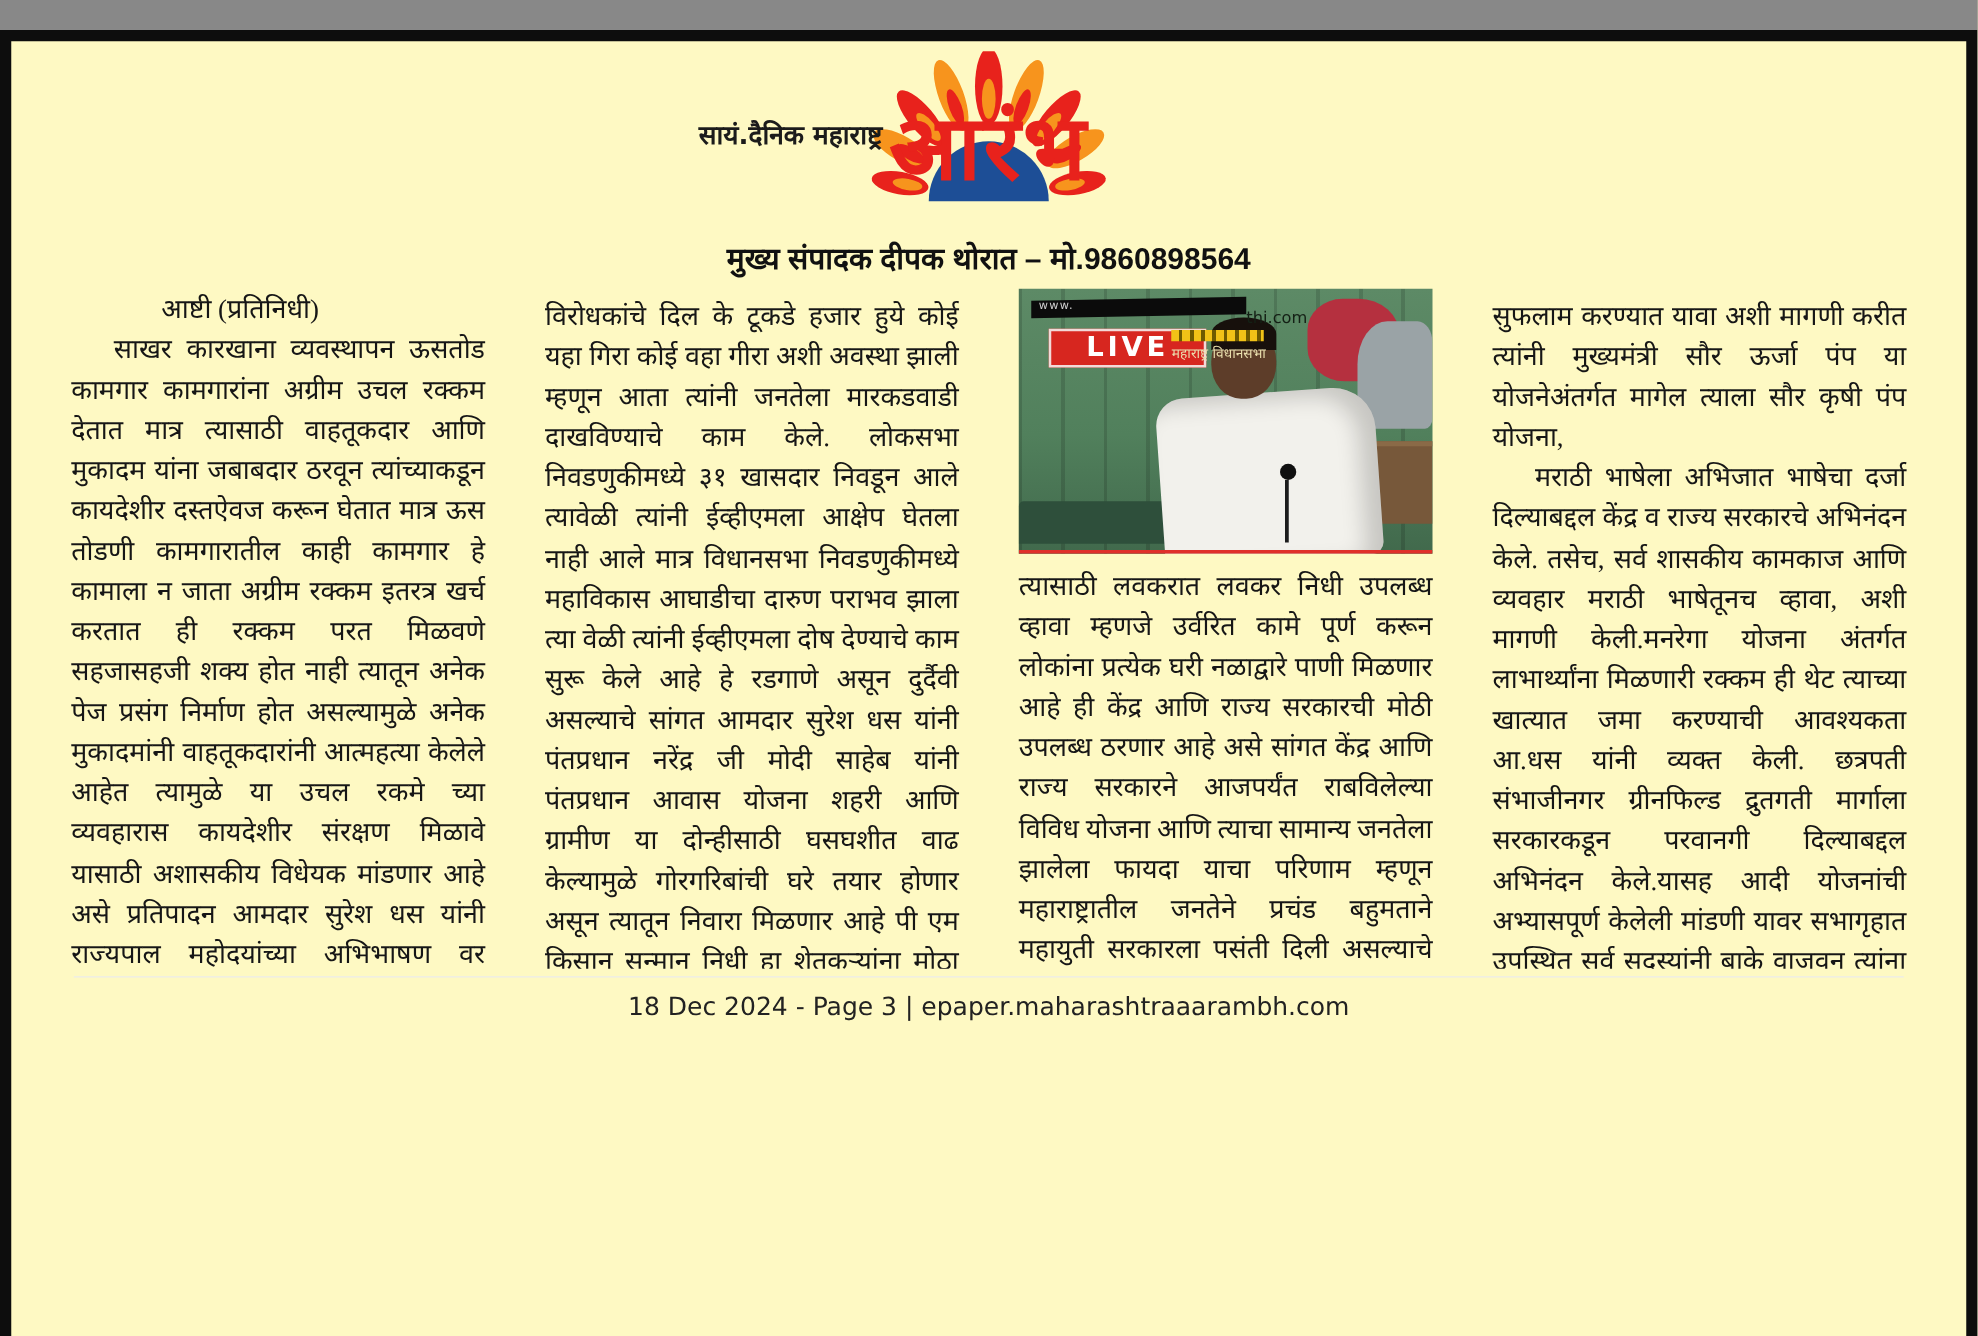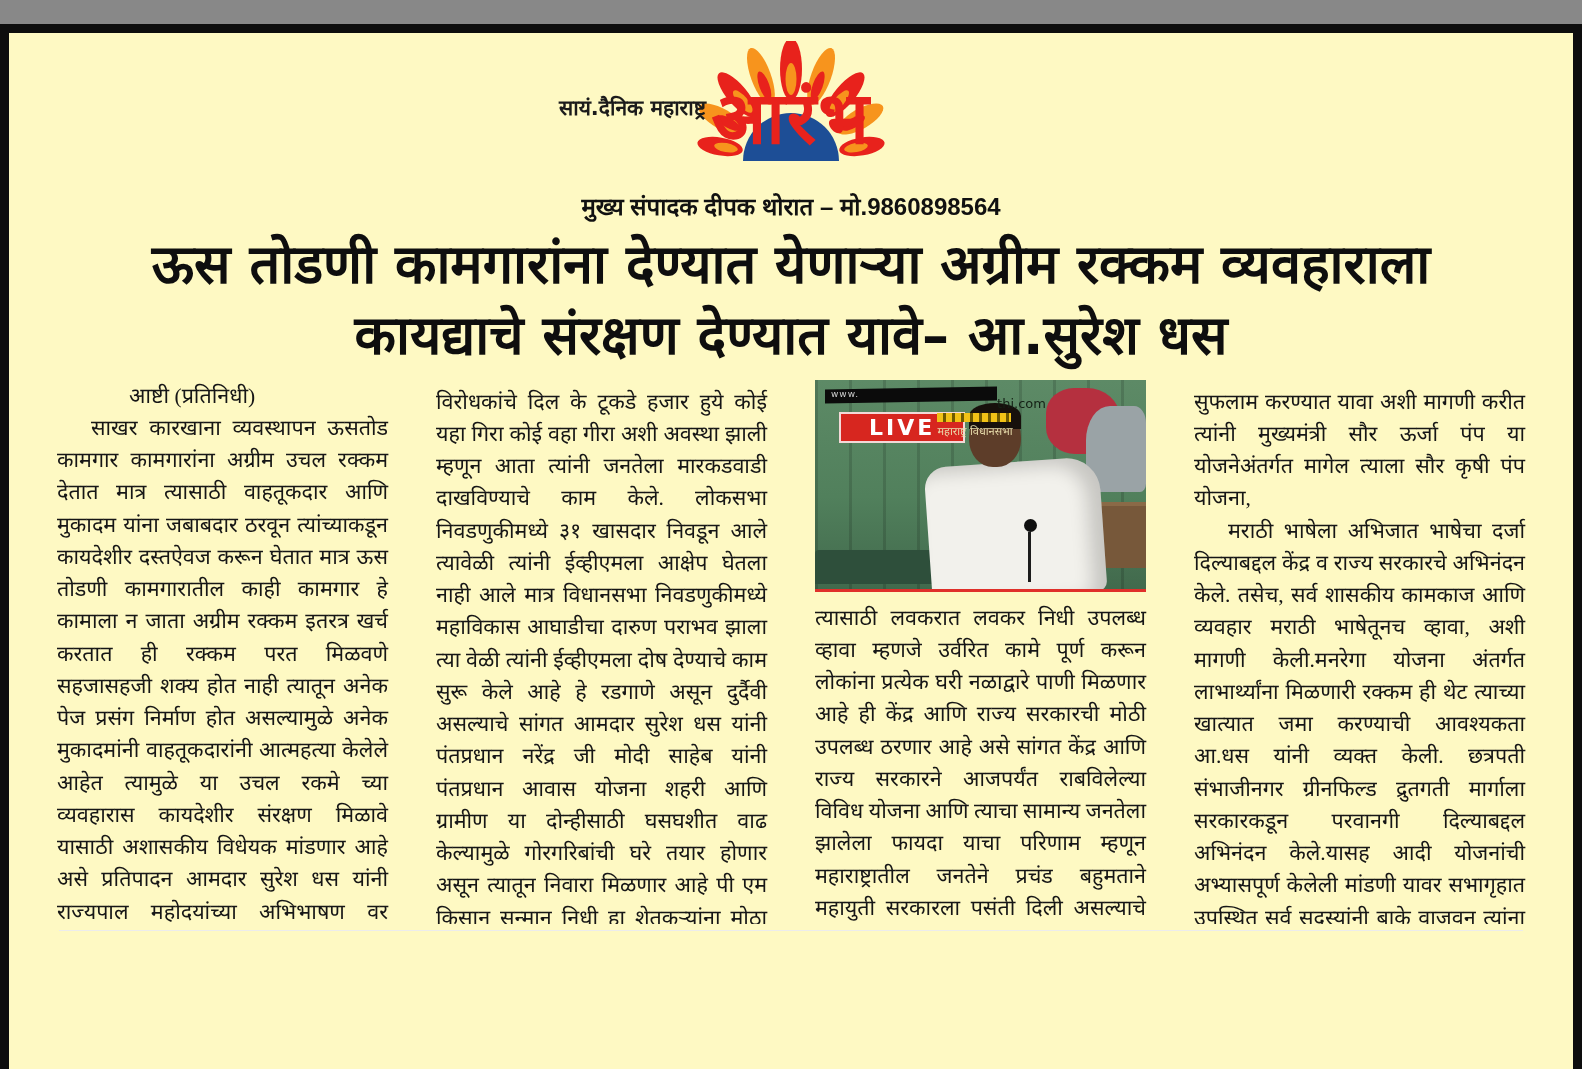--- a/index.html
+++ b/index.html
@@ -136,24 +136,20 @@
             </g>
           <path d="M-48,2 A48,48 0 0 1 48,2 Z" fill="#1d4e96"></path>
         </g>
       </svg>
       <span class="tagline">सायं.दैनिक महाराष्ट्र</span>
       <div class="logo-text">आरंभ</div>
       <div class="editor-line">मुख्य संपादक दीपक थोरात – मो.9860898564</div>
     </div>
   </div>
 
-  <div class="headline">
-    <span>ऊस तोडणी कामगारांना देण्यात येणाऱ्या अग्रीम रक्कम व्यवहाराला</span><br>
-    <span>कायद्याचे संरक्षण देण्यात यावे– आ.सुरेश धस</span>
-  </div>
 
 
   <div class="columns">
 
     <div class="col">
       <p class="dateline">आष्टी (प्रतिनिधी)</p>
       <p>साखर कारखाना व्यवस्थापन ऊसतोड कामगार कामगारांना अग्रीम उचल रक्कम देतात मात्र त्यासाठी वाहतूकदार आणि मुकादम यांना जबाबदार ठरवून त्यांच्याकडून कायदेशीर दस्तऐवज करून घेतात मात्र ऊस तोडणी कामगारातील काही कामगार हे कामाला न जाता अग्रीम रक्कम इतरत्र खर्च करतात ही रक्कम परत मिळवणे सहजासहजी शक्य होत नाही त्यातून अनेक पेज प्रसंग निर्माण होत असल्यामुळे अनेक मुकादमांनी वाहतूकदारांनी आत्महत्या केलेले आहेत त्यामुळे या उचल रकमे च्या व्यवहारास कायदेशीर संरक्षण मिळावे यासाठी अशासकीय विधेयक मांडणार आहे असे प्रतिपादन आमदार सुरेश धस यांनी राज्यपाल महोदयांच्या अभिभाषण वर आभार व्यक्त करताना आणि राज्य सरकारच्या अभिनंदन प्रस्तावा प्रसंगी ते बोलत होते.</p>
 
     </div>
 
@@ -184,15 +180,16 @@
     </div>
 
     <div class="col">
       <p class="cont" style="margin-top:14px;">सुफलाम करण्यात यावा अशी मागणी करीत त्यांनी मुख्यमंत्री सौर ऊर्जा पंप या योजनेअंतर्गत मागेल त्याला सौर कृषी पंप योजना,</p>
       <p>मराठी भाषेला अभिजात भाषेचा दर्जा दिल्याबद्दल केंद्र व राज्य सरकारचे अभिनंदन केले. तसेच, सर्व शासकीय कामकाज आणि व्यवहार मराठी भाषेतूनच व्हावा, अशी मागणी केली.मनरेगा योजना अंतर्गत लाभार्थ्यांना मिळणारी रक्कम ही थेट त्याच्या खात्यात जमा करण्याची आवश्यकता आ.धस यांनी व्यक्त केली. छत्रपती संभाजीनगर ग्रीनफिल्ड द्रुतगती मार्गाला सरकारकडून परवानगी दिल्याबद्दल अभिनंदन केले.यासह आदी योजनांची अभ्यासपूर्ण केलेली मांडणी यावर सभागृहात उपस्थित सर्व सदस्यांनी बाके वाजवून त्यांना प्रतिसाद दिला... सभागृहात अशा विविध मुद्द्यांवर चर्चा करत सरकारच्या निर्णयांचे स्वागत करून त्यांच्या कार्याची प्रशंसा आ.सुरेश धस यांनी केली.</p>
     </div>
 
   </div>
 
   <div class="footer">
+    <div>18 Dec 2024 - Page 3  |  epaper.maharashtraaarambh.com</div>
   </div>
 
 </div>
 
 </body></html>

